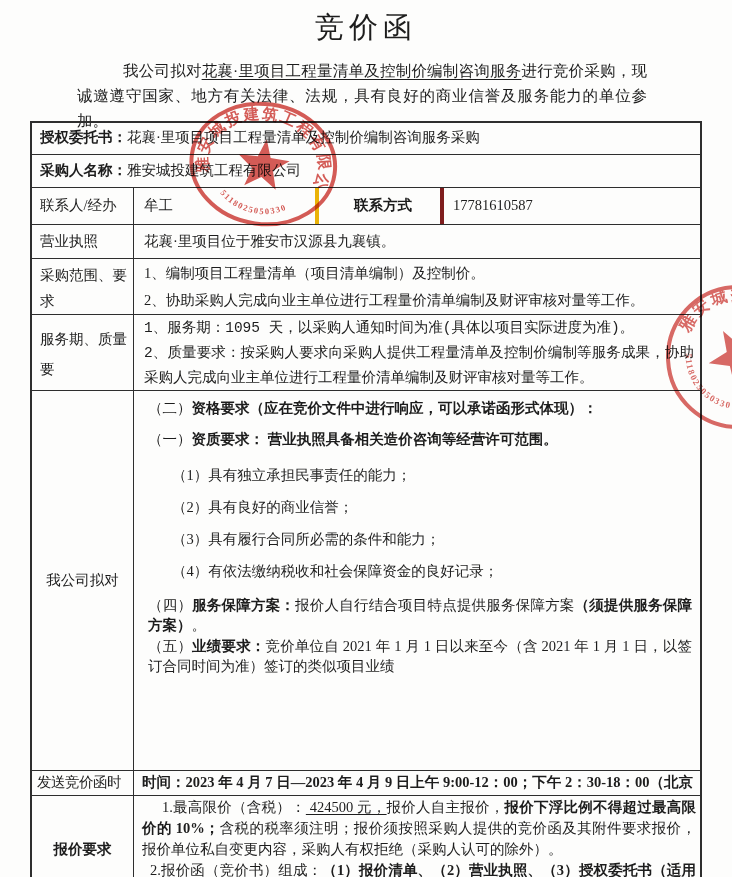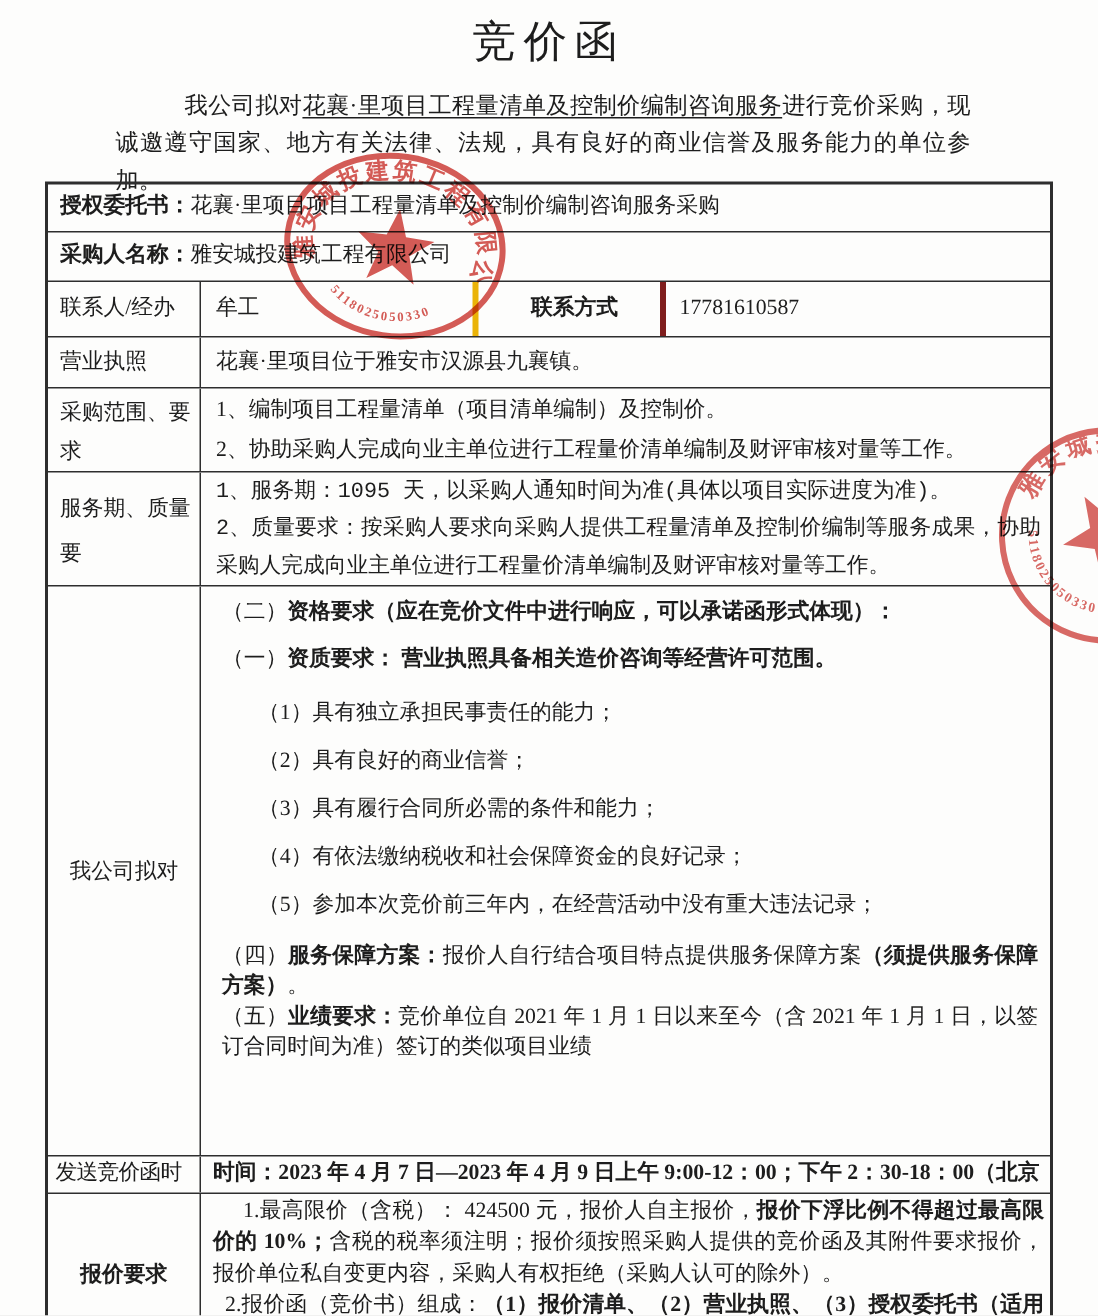--- a/index.html
+++ b/index.html
@@ -63,21 +63,21 @@
   .c-tight{margin:2px 0 0;line-height:19.5px;text-align:justify;padding-right:2px;}
   .c-tight.gap{margin-top:9px;}
   .r8{height:25px;line-height:23px;}
   .r8 .col-label{padding-left:5px;padding-right:0;letter-spacing:-0.5px;}
   .r8 .col-value{padding-left:8px;font-weight:bold;}
   .r9{flex:1;}
   .r9 .col-label{display:flex;align-items:center;justify-content:center;padding:0;}
   .r9 .col-value{padding:1px 4px 0 8px;line-height:21px;text-align:justify;}
   .q-p1{margin:0;text-indent:20px;}
   .q-p2{margin:0;text-indent:8px;}
-  .u-price{text-underline-offset:2px;}
+  .u-price{text-decoration:underline;text-underline-offset:2px;}
   
   .stamp{position:absolute;mix-blend-mode:multiply;pointer-events:none;}
   .stamp1{left:183px;top:96px;opacity:.88;transform:rotate(8deg);}
   .stamp2{left:648px;top:267px;opacity:.8;transform:rotate(42deg);}
   .seal-text{font-family:"Liberation Serif","DejaVu Serif",serif;font-weight:bold;}
 </style>
 </head>
 <body>
 
 <div class="page">
@@ -132,21 +132,20 @@
 
     <div class="tr r7">
       <div class="td col-label">我公司拟对</div>
       <div class="td col-value">
         <p class="c-p"><span>（二）</span><span class="lbl">资格要求（应在竞价文件中进行响应，可以承诺函形式体现）：</span></p>
         <p class="c-p"><span>（一）</span><span class="lbl">资质要求：</span><span class="lbl">  营业执照具备相关造价咨询等经营许可范围。</span></p>
         <p class="c-sub">（1）具有独立承担民事责任的能力；</p>
         <p class="c-sub">（2）具有良好的商业信誉；</p>
         <p class="c-sub">（3）具有履行合同所必需的条件和能力；</p>
         <p class="c-sub">（4）有依法缴纳税收和社会保障资金的良好记录；</p>
-        <p class="c-sub">（5）参加本次竞价前三年内，在经营活动中没有重大违法记录；</p>
         <p class="c-tight gap"><span>（四）</span><span class="lbl">服务保障方案：</span><span>报价人自行结合项目特点提供服务保障方案</span><span class="lbl">（须提供服务保障方案）</span><span>。</span></p>
         <p class="c-tight"><span>（五）</span><span class="lbl">业绩要求：</span><span>竞价单位自  2021 年 1 月 1 日以来至今（含 2021 年 1 月 1 日，以签订合同时间为准）签订的类似项目业绩</span></p>
       </div>
     </div>
 
     <div class="tr r8">
       <div class="td col-label">发送竞价函时间</div>
       <div class="td col-value">时间：2023 年 4 月 7 日—2023 年 4 月 9 日上午 9:00-12：00；下午 2：30-18：00（北京时间）。</div>
     </div>
 

